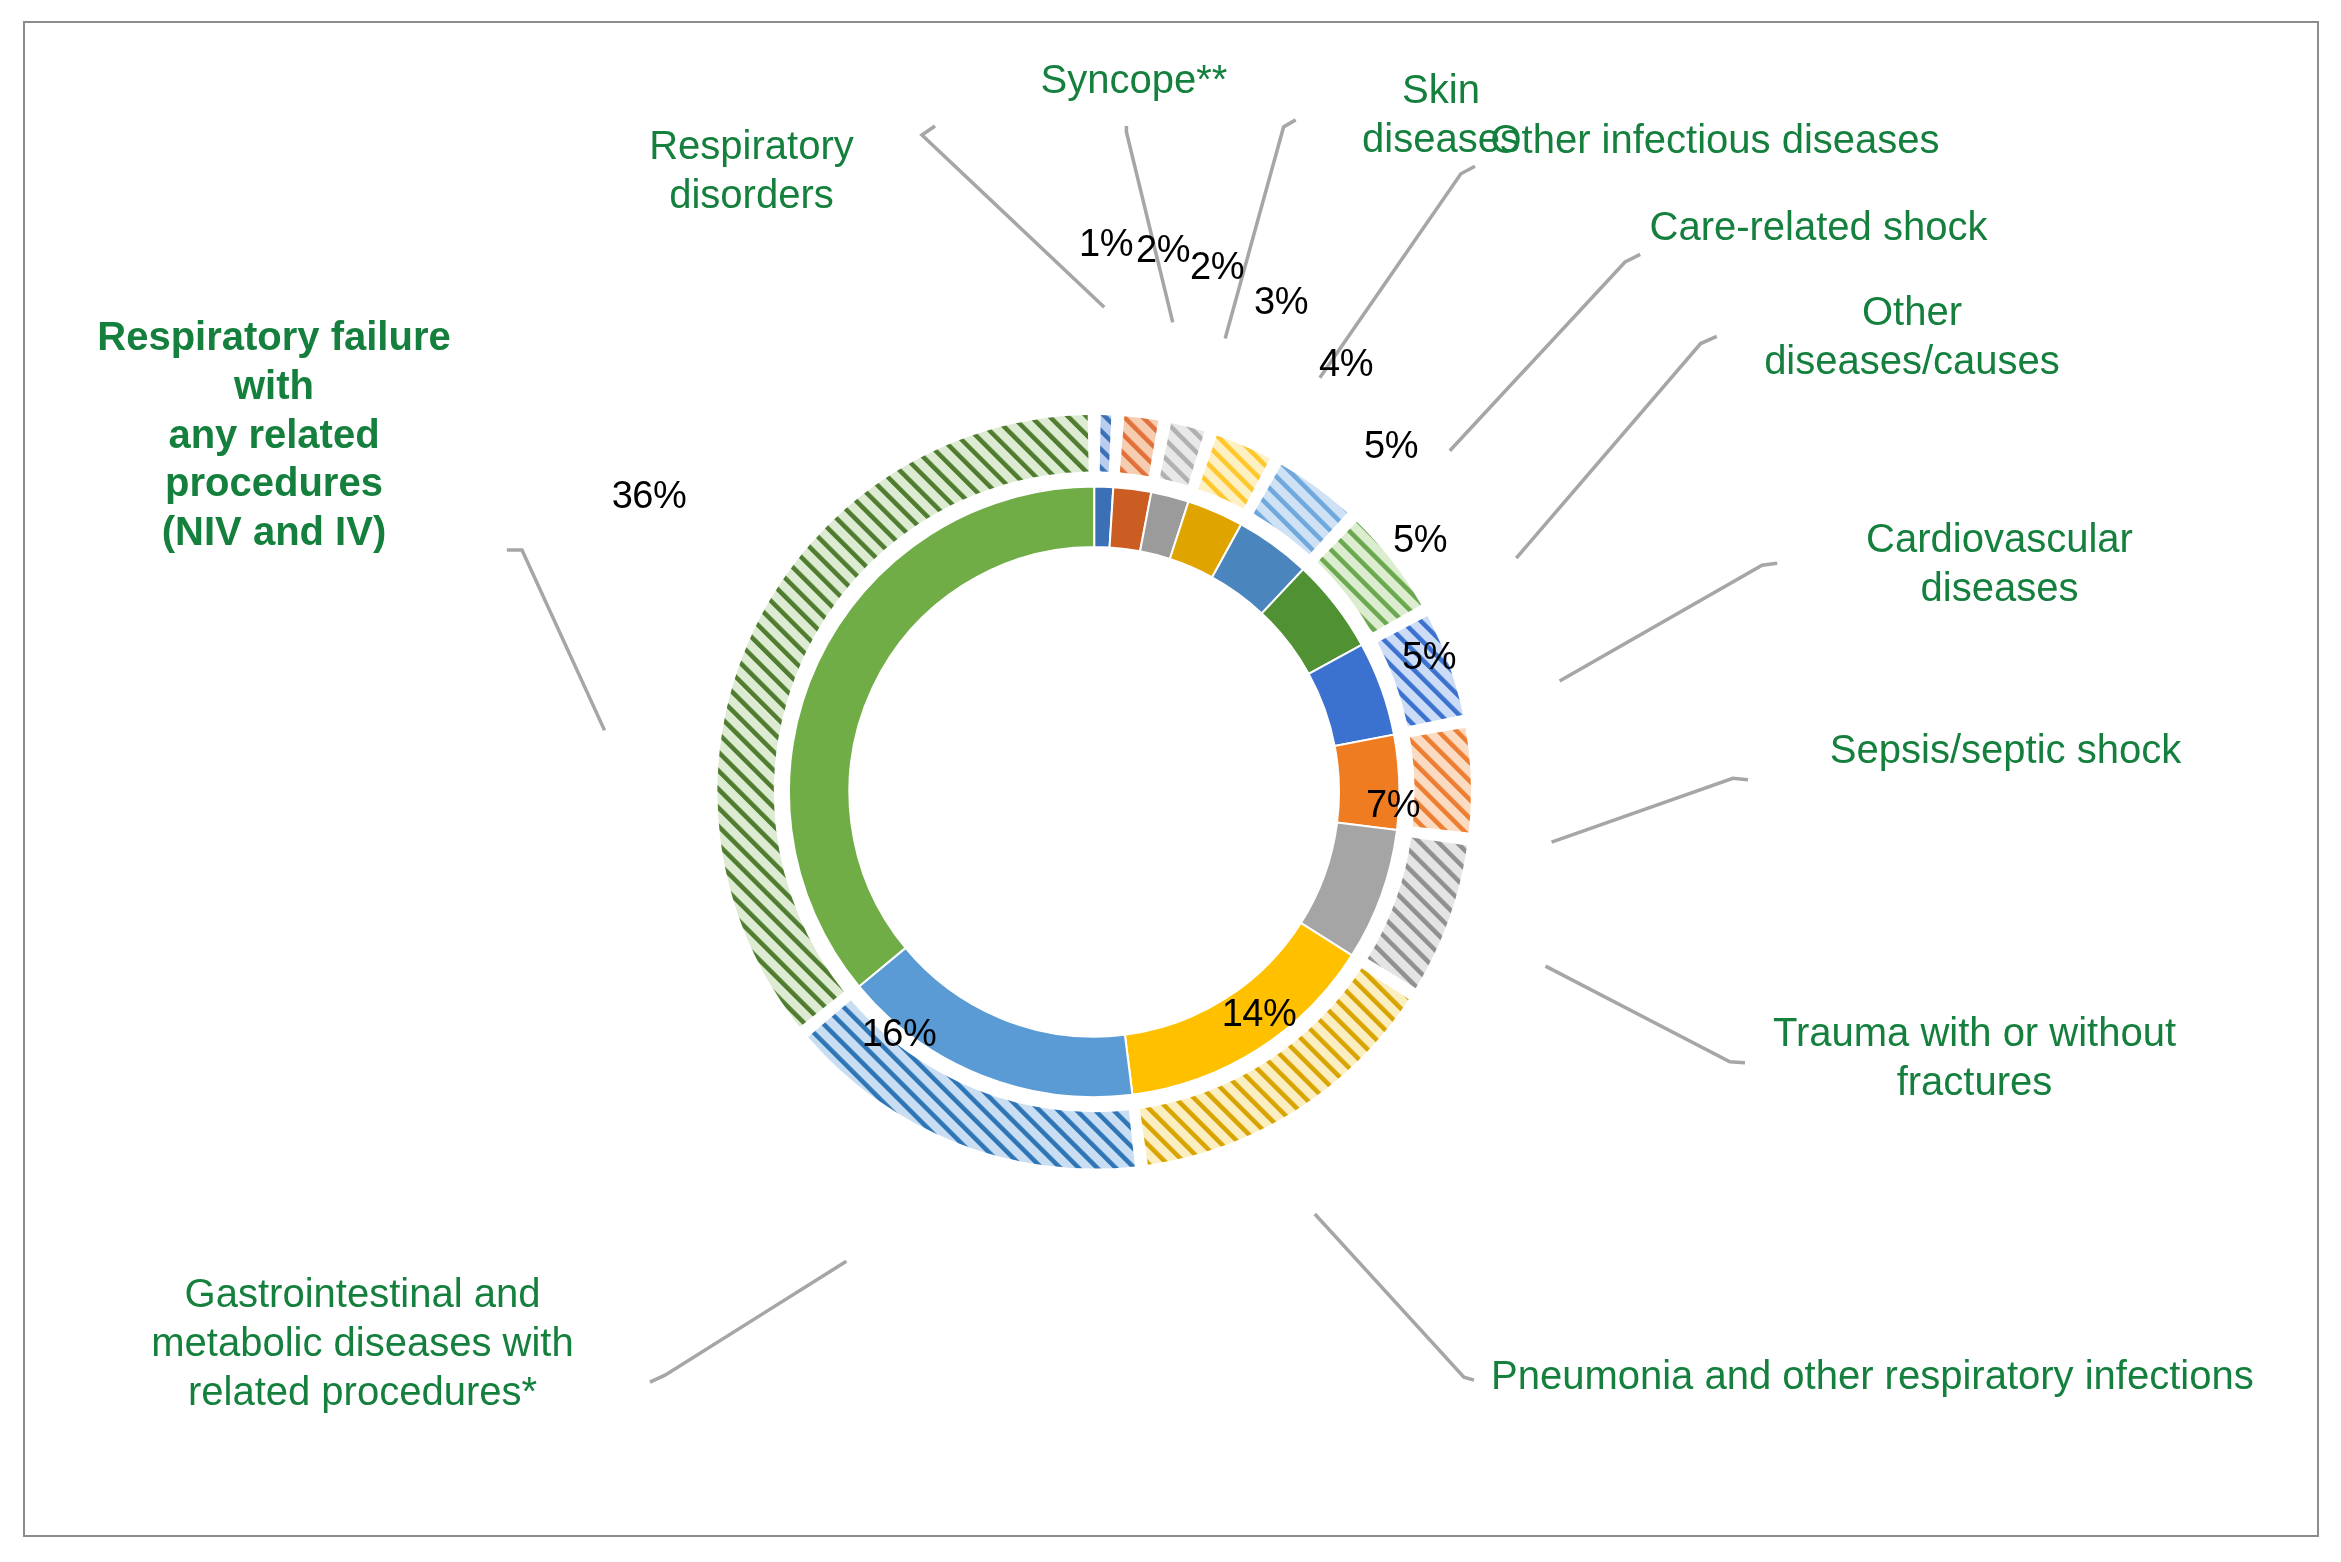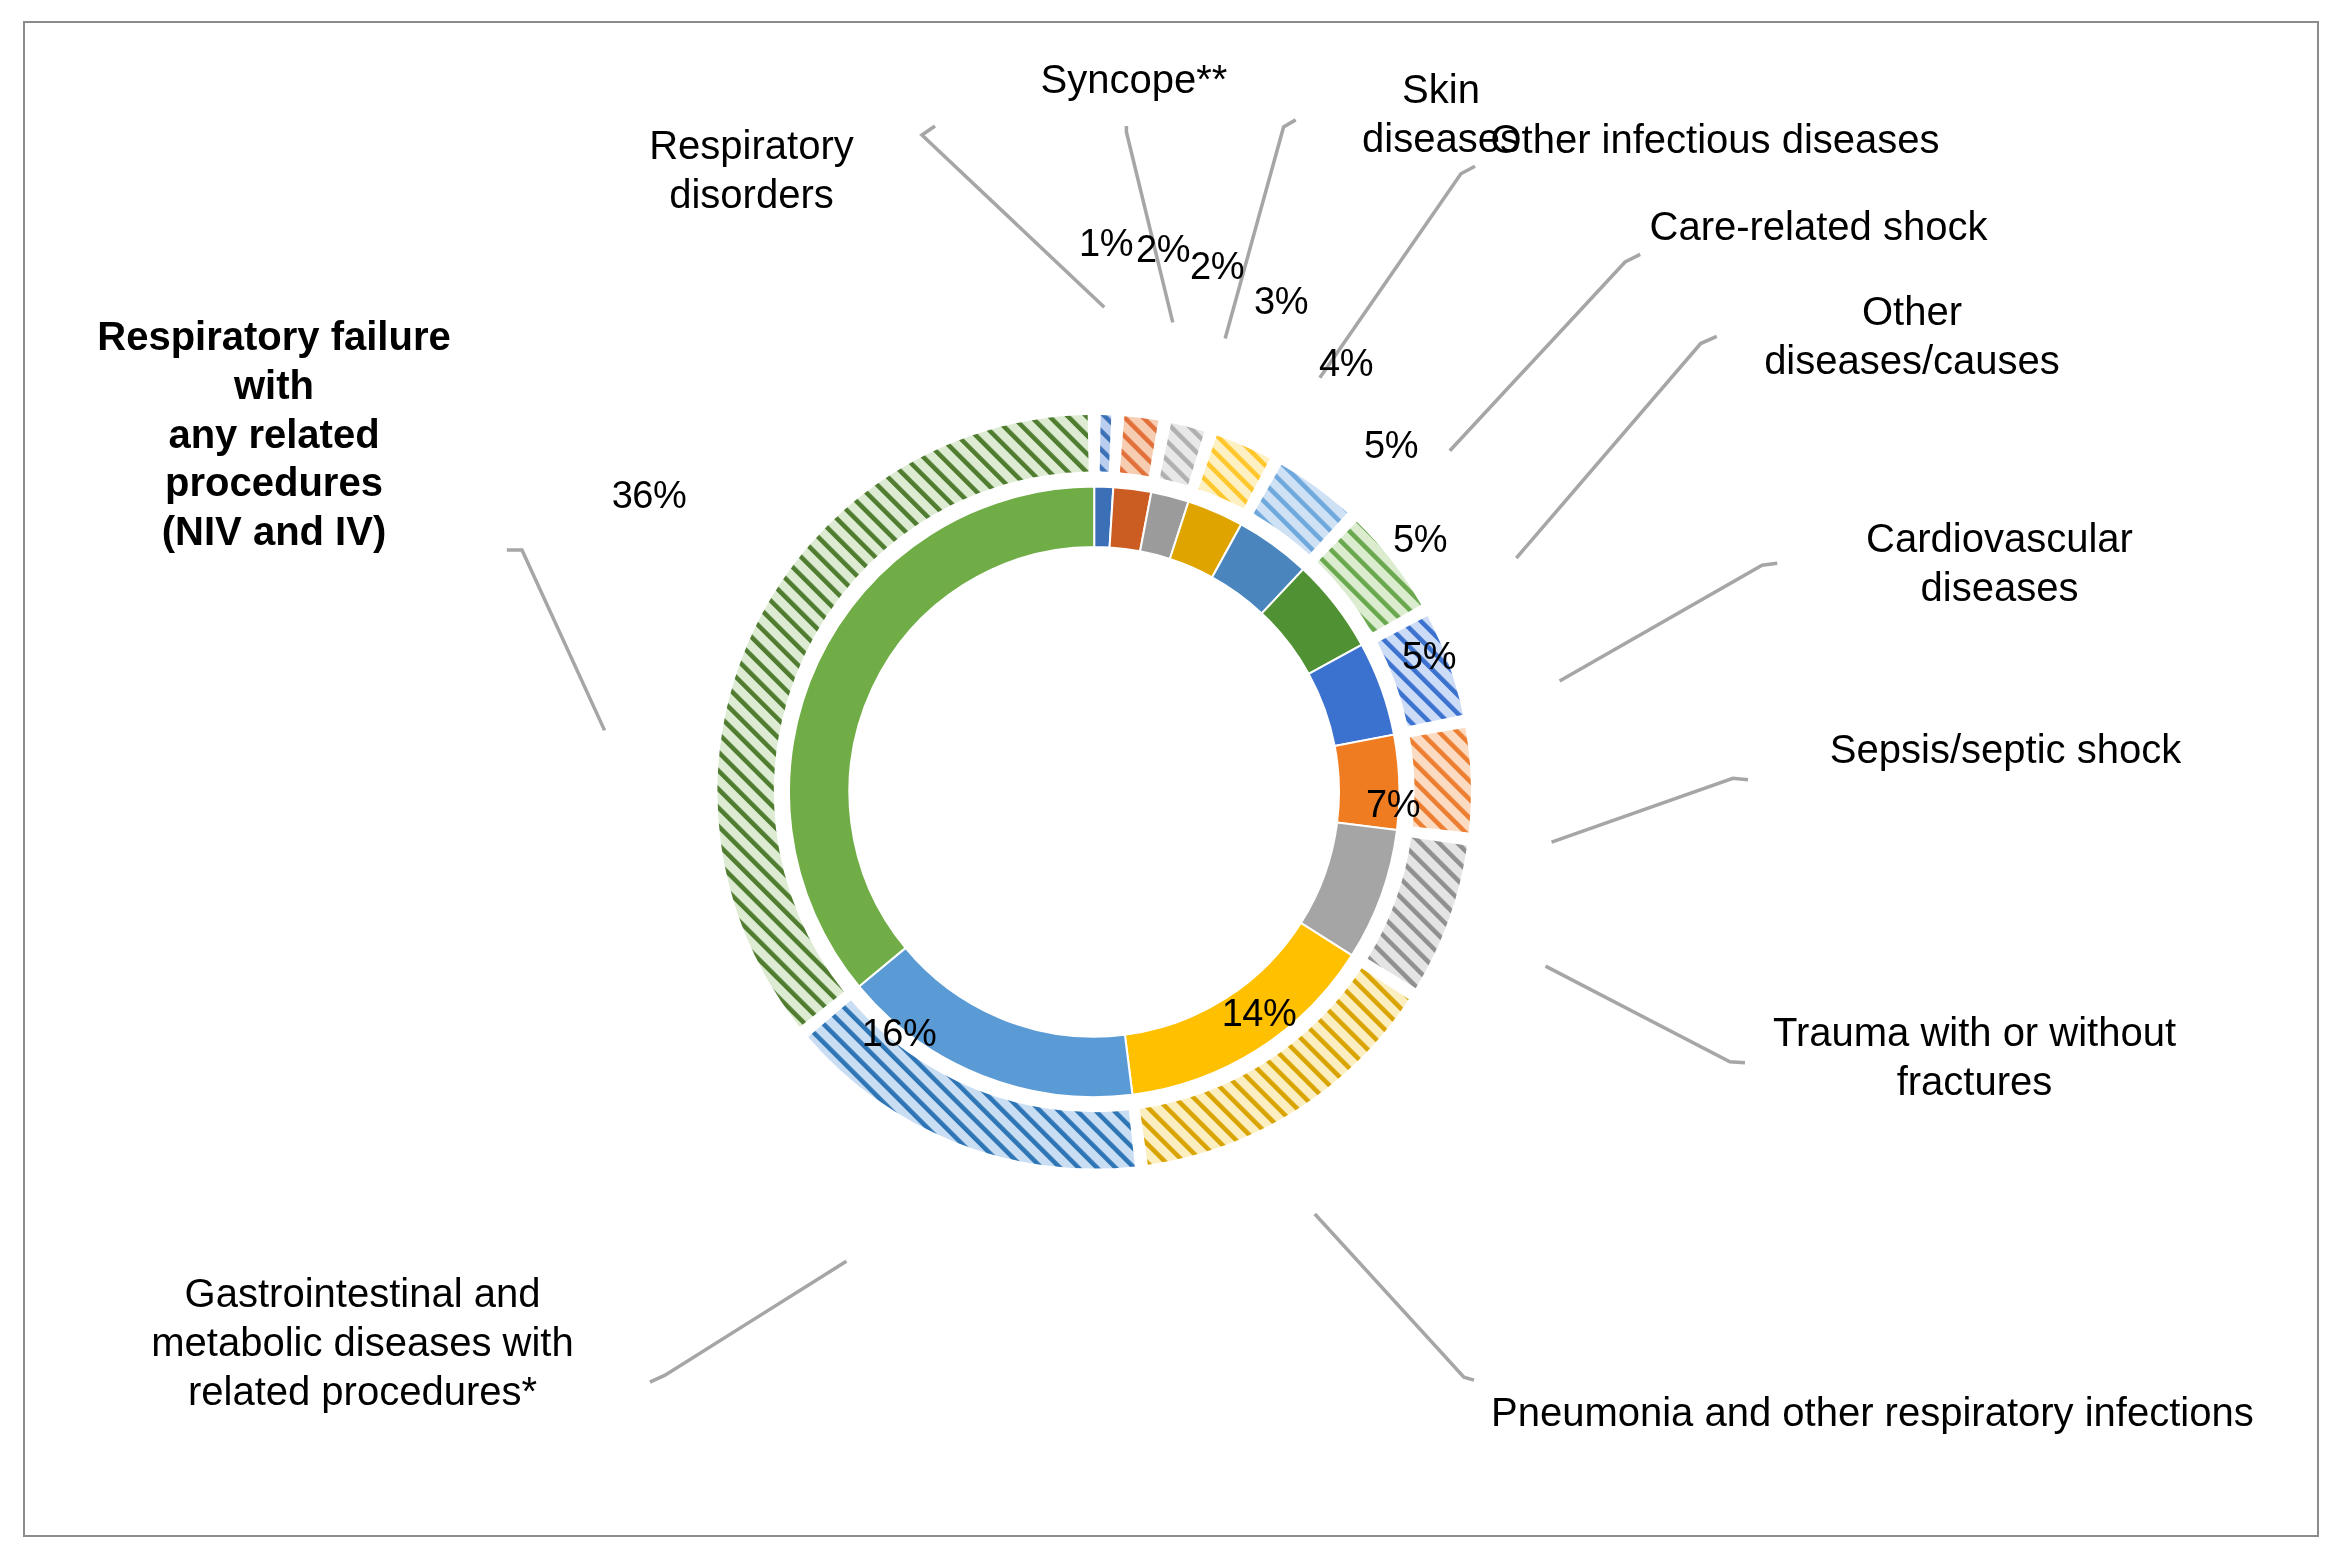--- a/index.html
+++ b/index.html
@@ -8,21 +8,21 @@
     position:absolute;left:23px;top:21px;width:2296px;height:1516px;
     border:2.5px solid #8c8c8c;background:#ffffff;box-sizing:border-box;
   }
   #chart-wrap{position:absolute;left:0;top:0;width:2342px;height:1562px;}
   svg#donut{position:absolute;left:0;top:0;width:2342px;height:1562px;}
   .pct-label{
     position:absolute;color:#000000;font-size:38px;font-family:"Liberation Sans",sans-serif;
     white-space:nowrap;transform:translate(-50%,-50%);letter-spacing:-0.5px;
   }
   .cat-label{
-    position:absolute;color:#000000;font-size:40px;line-height:1.22;
+    position:absolute;color:#15803d;font-size:40px;line-height:1.22;
     font-family:"Liberation Sans",sans-serif;white-space:pre-line;
   }
   .cat-label.c{text-align:center;}
   .cat-label.l{text-align:left;}
 </style>
 </head>
 <body>
 
 <div id="chart-wrap">
 
@@ -141,21 +141,21 @@
       <div class="cat-label c" style="left: 565px; top: 121px; width: 373px;">Respiratory disorders</div>
       <div class="cat-label c" style="left: 1033px; top: 55px; width: 202px;">Syncope**</div>
       <div class="cat-label c" style="left: 1320px; top: 65px; width: 242px;">Skin diseases</div>
       <div class="cat-label c" style="left: 1481px; top: 115px; width: 468px;">Other infectious diseases</div>
       <div class="cat-label c" style="left: 1642px; top: 202px; width: 353px;">Care-related shock</div>
       <div class="cat-label c" style="left: 1713px; top: 287px; width: 398px;">Other diseases/causes</div>
       <div class="cat-label c" style="left: 1783px; top: 514px; width: 433px;">Cardiovascular diseases</div>
       <div class="cat-label c" style="left: 1824px; top: 725px; width: 363px;">Sepsis/septic shock</div>
       <div class="cat-label c" style="left: 1758px; top: 1008px; width: 433px;">Trauma with or without
 fractures</div>
-      <div class="cat-label l" style="left: 1491px; top: 1388px; width: 806px;">Pneumonia and other respiratory infections</div>
+      <div class="cat-label l" style="left: 1491px; top: 1351px; width: 806px;">Pneumonia and other respiratory infections</div>
       <div class="cat-label c" style="left: 151px; top: 1269px; width: 423px;">Gastrointestinal and
 metabolic diseases with
 related procedures*</div>
       <div class="cat-label c" style="left: 55px; top: 312px; width: 438px; font-weight: bold;">Respiratory failure with
 any related procedures
 (NIV and IV)</div>
     </div>
 
 </div>
 

